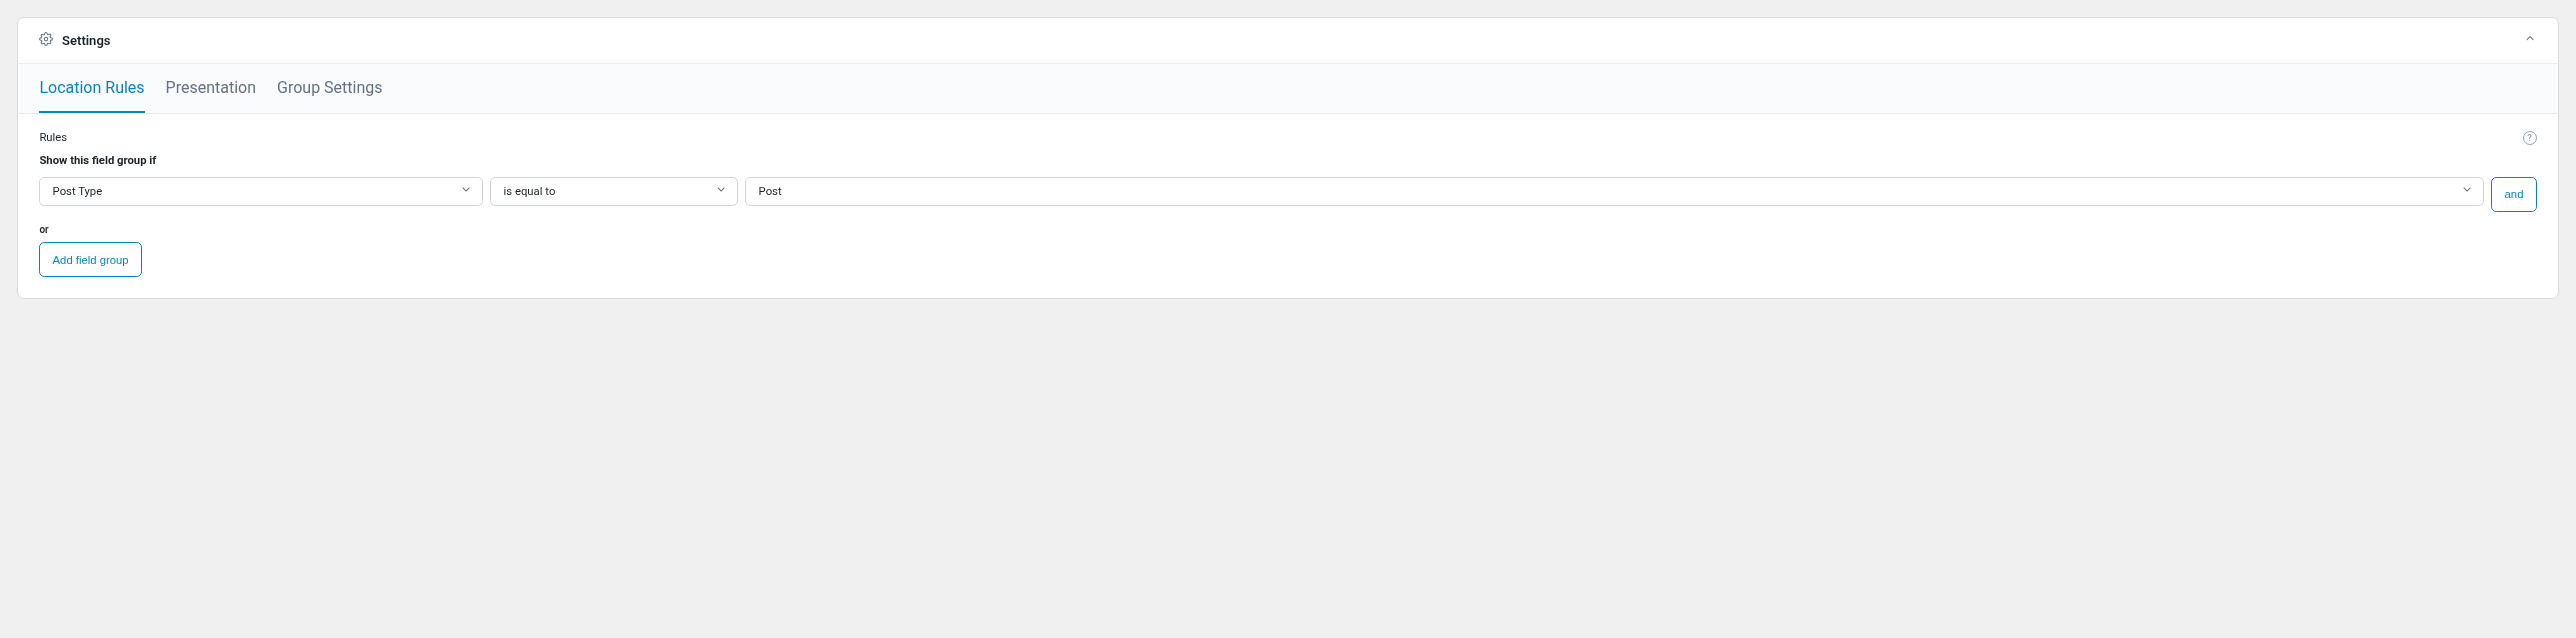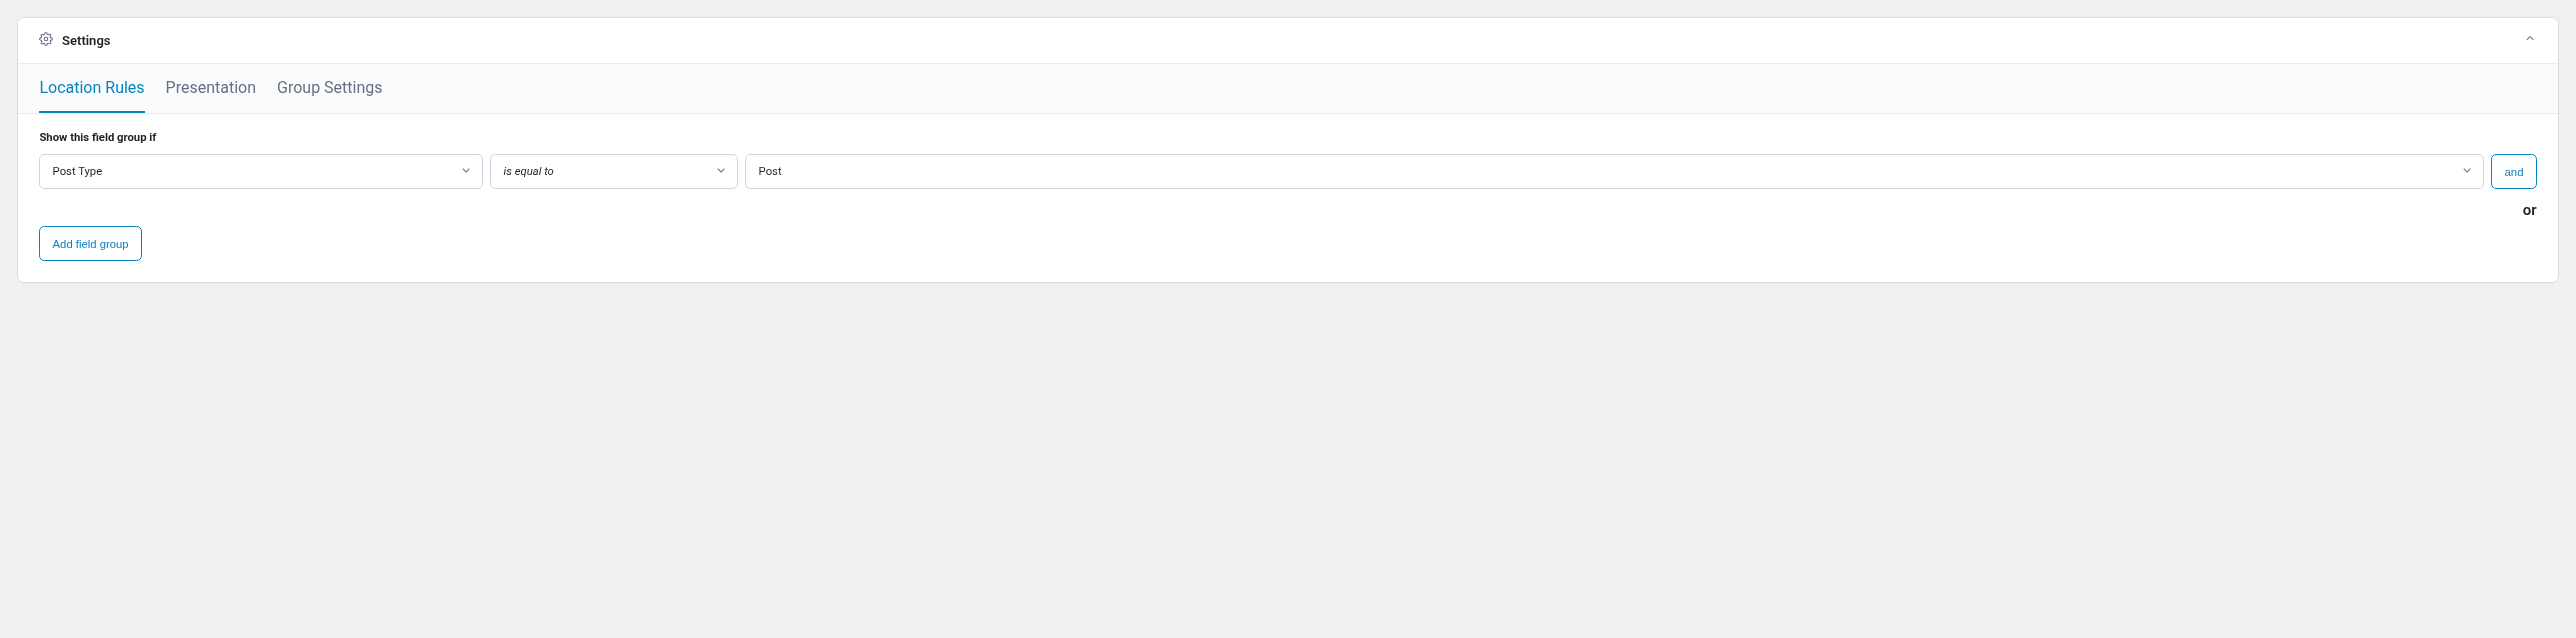--- a/index.html
+++ b/index.html
@@ -108,31 +108,31 @@
       gap: 7px;
       align-items: stretch;
       margin-bottom: 12.2px;
     }
     .select {
       position: relative;
       flex: 1;
       border: 0.9px solid #d0d5dd;
       border-radius: 5.2px;
       background: #fff;
-      height: 35px;
+      height: 29px;
       display: flex;
       align-items: center;
       padding: 0 12.2px;
       cursor: pointer;
       color: #1d2327;
       font-size: 11.3px;
       text-align: right;
     }
     .select.param { flex: 0 0 444px; }
-    .select.operator { flex: 0 0 248px; font-style: italic; }
+    .select.operator { flex: 0 0 248px; }
     .select.value { flex: 1; }
     .select-chevron {
       position: absolute;
       right: 10.4px;
       top: 50%;
       transform: translateY(-50%);
     }
     .select-chevron svg {
       width: 12.2px;
       height: 12.2px;
@@ -147,25 +147,24 @@
       border-radius: 5.2px;
       padding: 0 12.2px;
       height: 35px;
       display: inline-flex;
       align-items: center;
       justify-content: center;
       font-size: 11.3px;
       cursor: pointer;
     }
     .or-label {
-      font-size: 15px;
+      font-size: 10px;
       color: #1d2327;
       font-weight: 600;
       margin-bottom: 7px;
-      text-align: right;
     }
   </style>
 </head>
 <body>
 
 <div class="panel">
 
   <div class="panel-header">
     <div class="panel-header-title">
       <span class="gear-icon">
@@ -184,20 +183,24 @@
   </div>
 
   <div class="tabs">
     <div class="tab active">Location Rules</div>
     <div class="tab">Presentation</div>
     <div class="tab">Group Settings</div>
   </div>
 
   <div class="panel-body">
 
+    <div class="section-row">
+      <span class="section-label">Rules</span>
+      <span class="help-icon">?</span>
+    </div>
 
     <div class="condition-label">Show this field group if</div>
 
     <div class="rule-row">
       <div class="select param">
         <span>Post Type</span>
         <span class="select-chevron">
           <svg viewBox="0 0 24 24" stroke-linecap="round" stroke-linejoin="round">
               <polyline points="6 9 12 15 18 9"></polyline>
             </svg>

